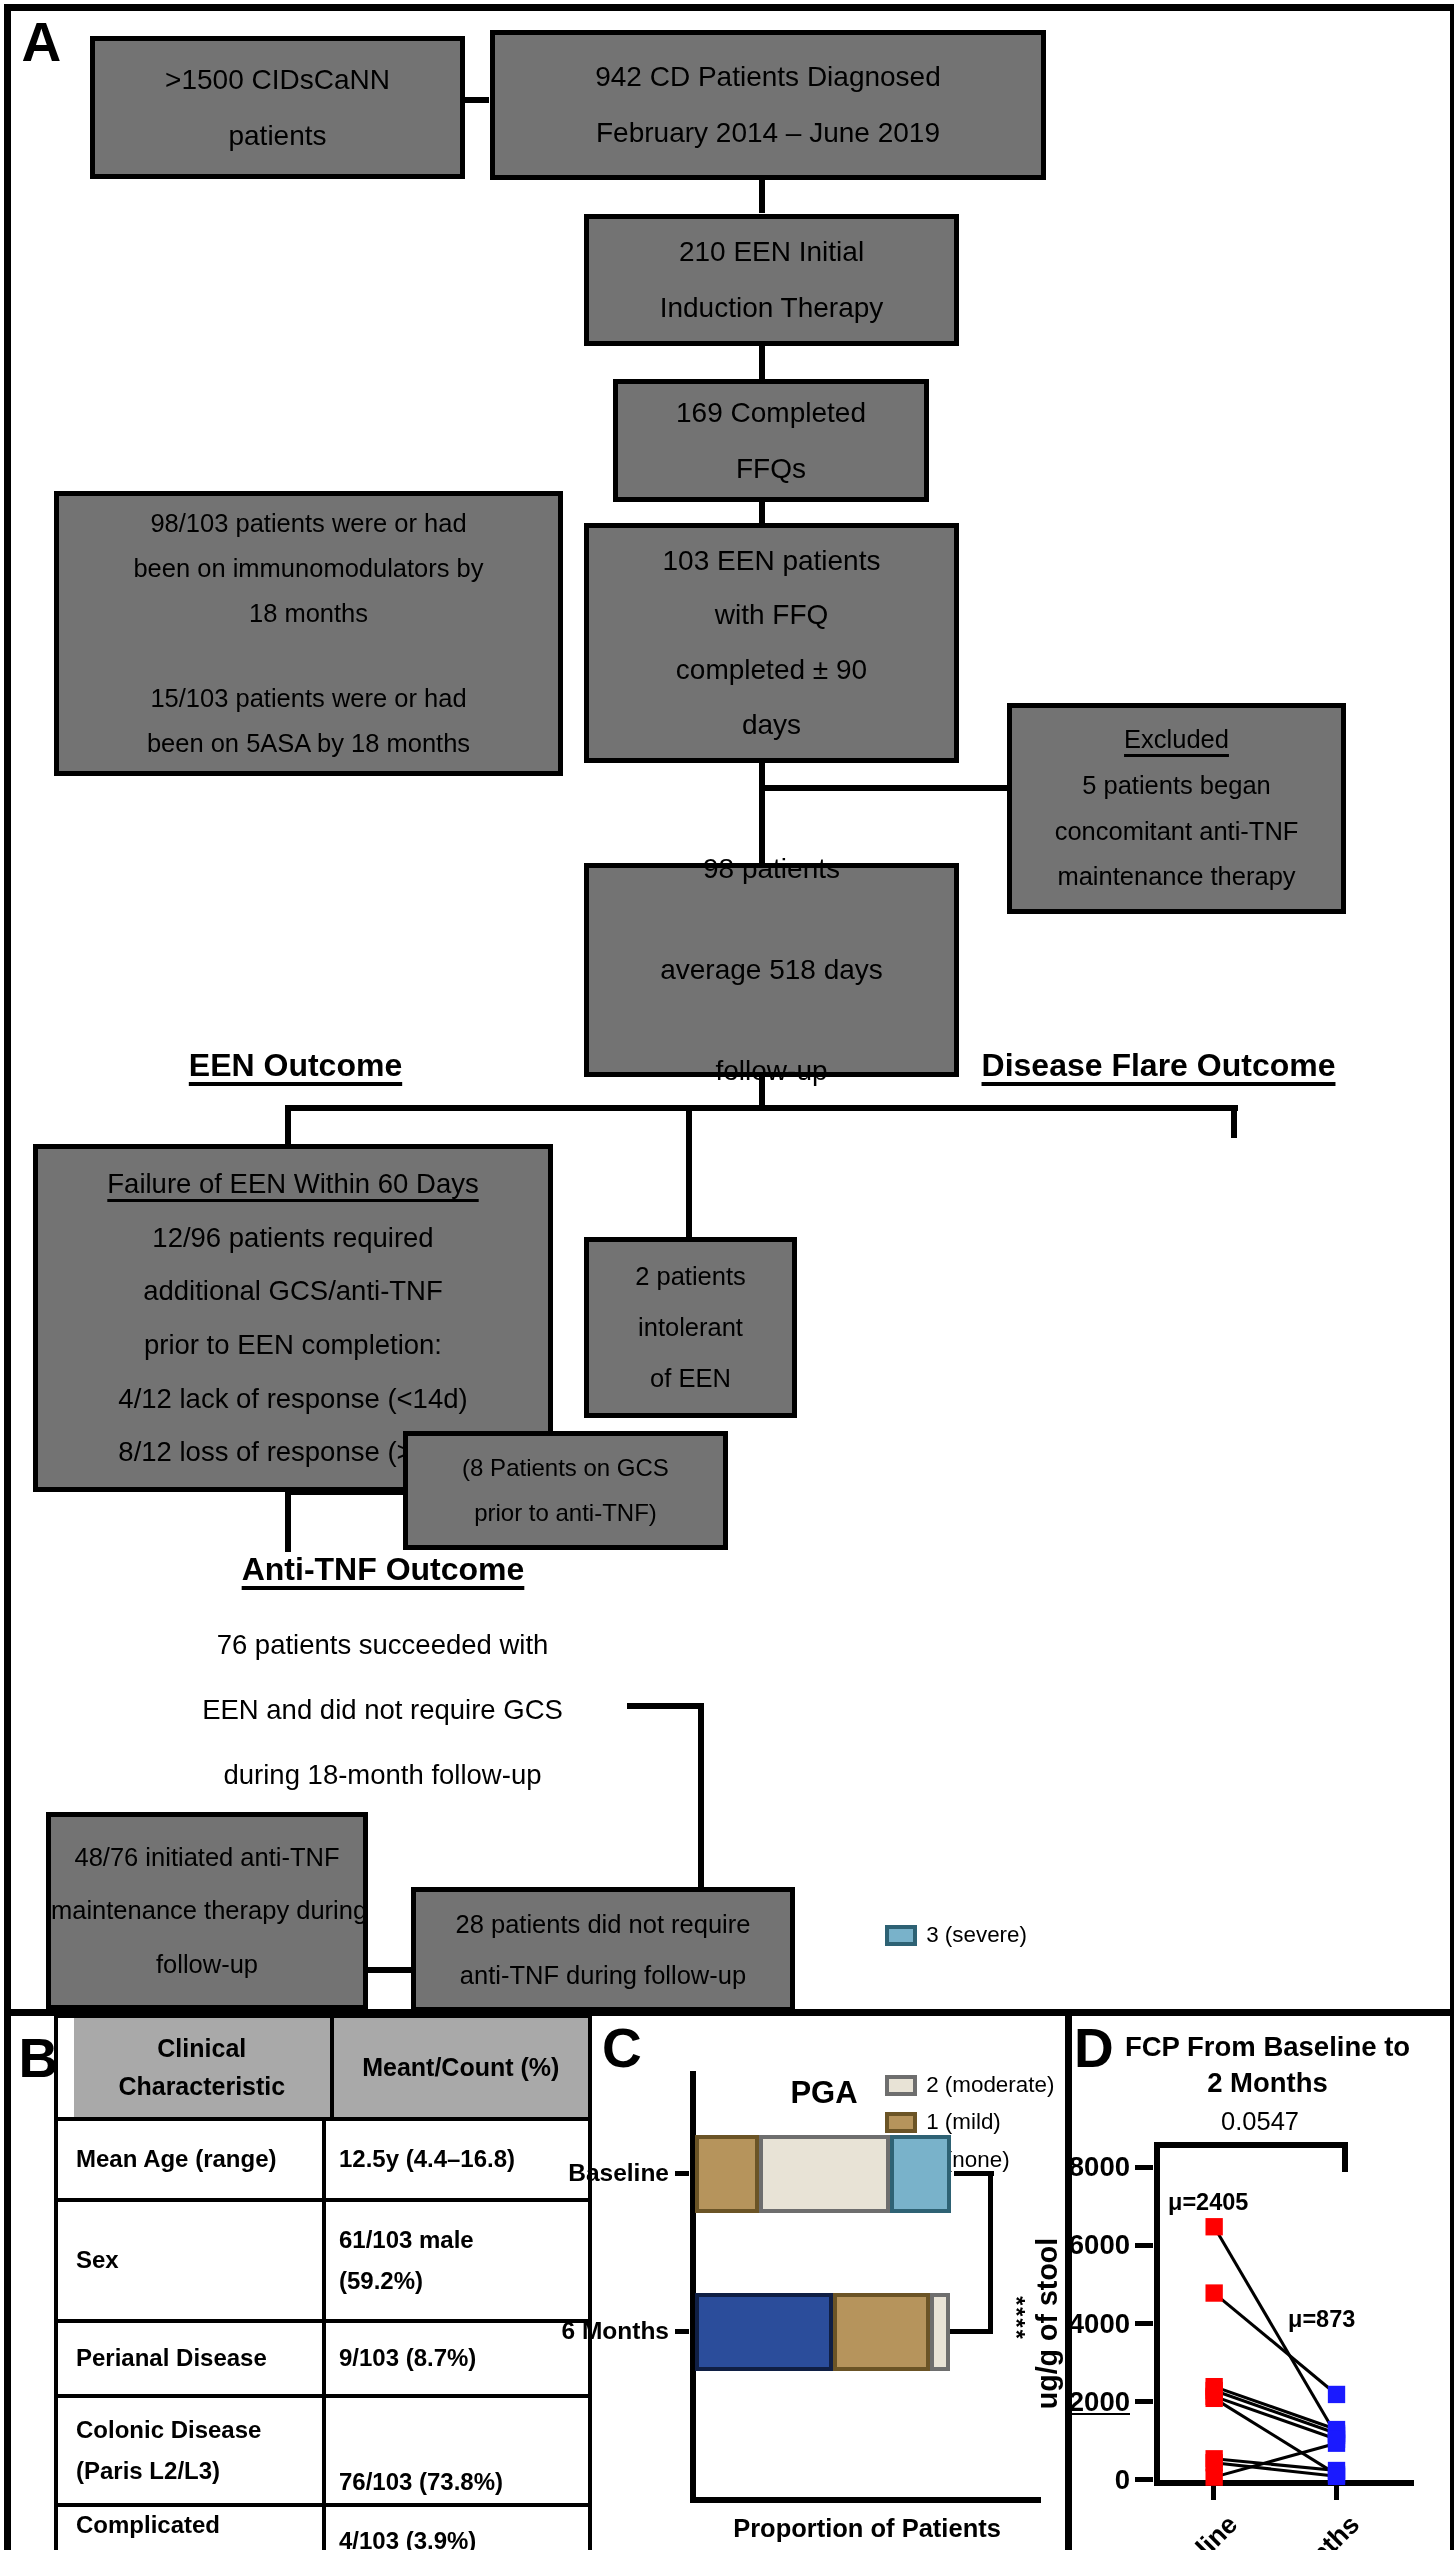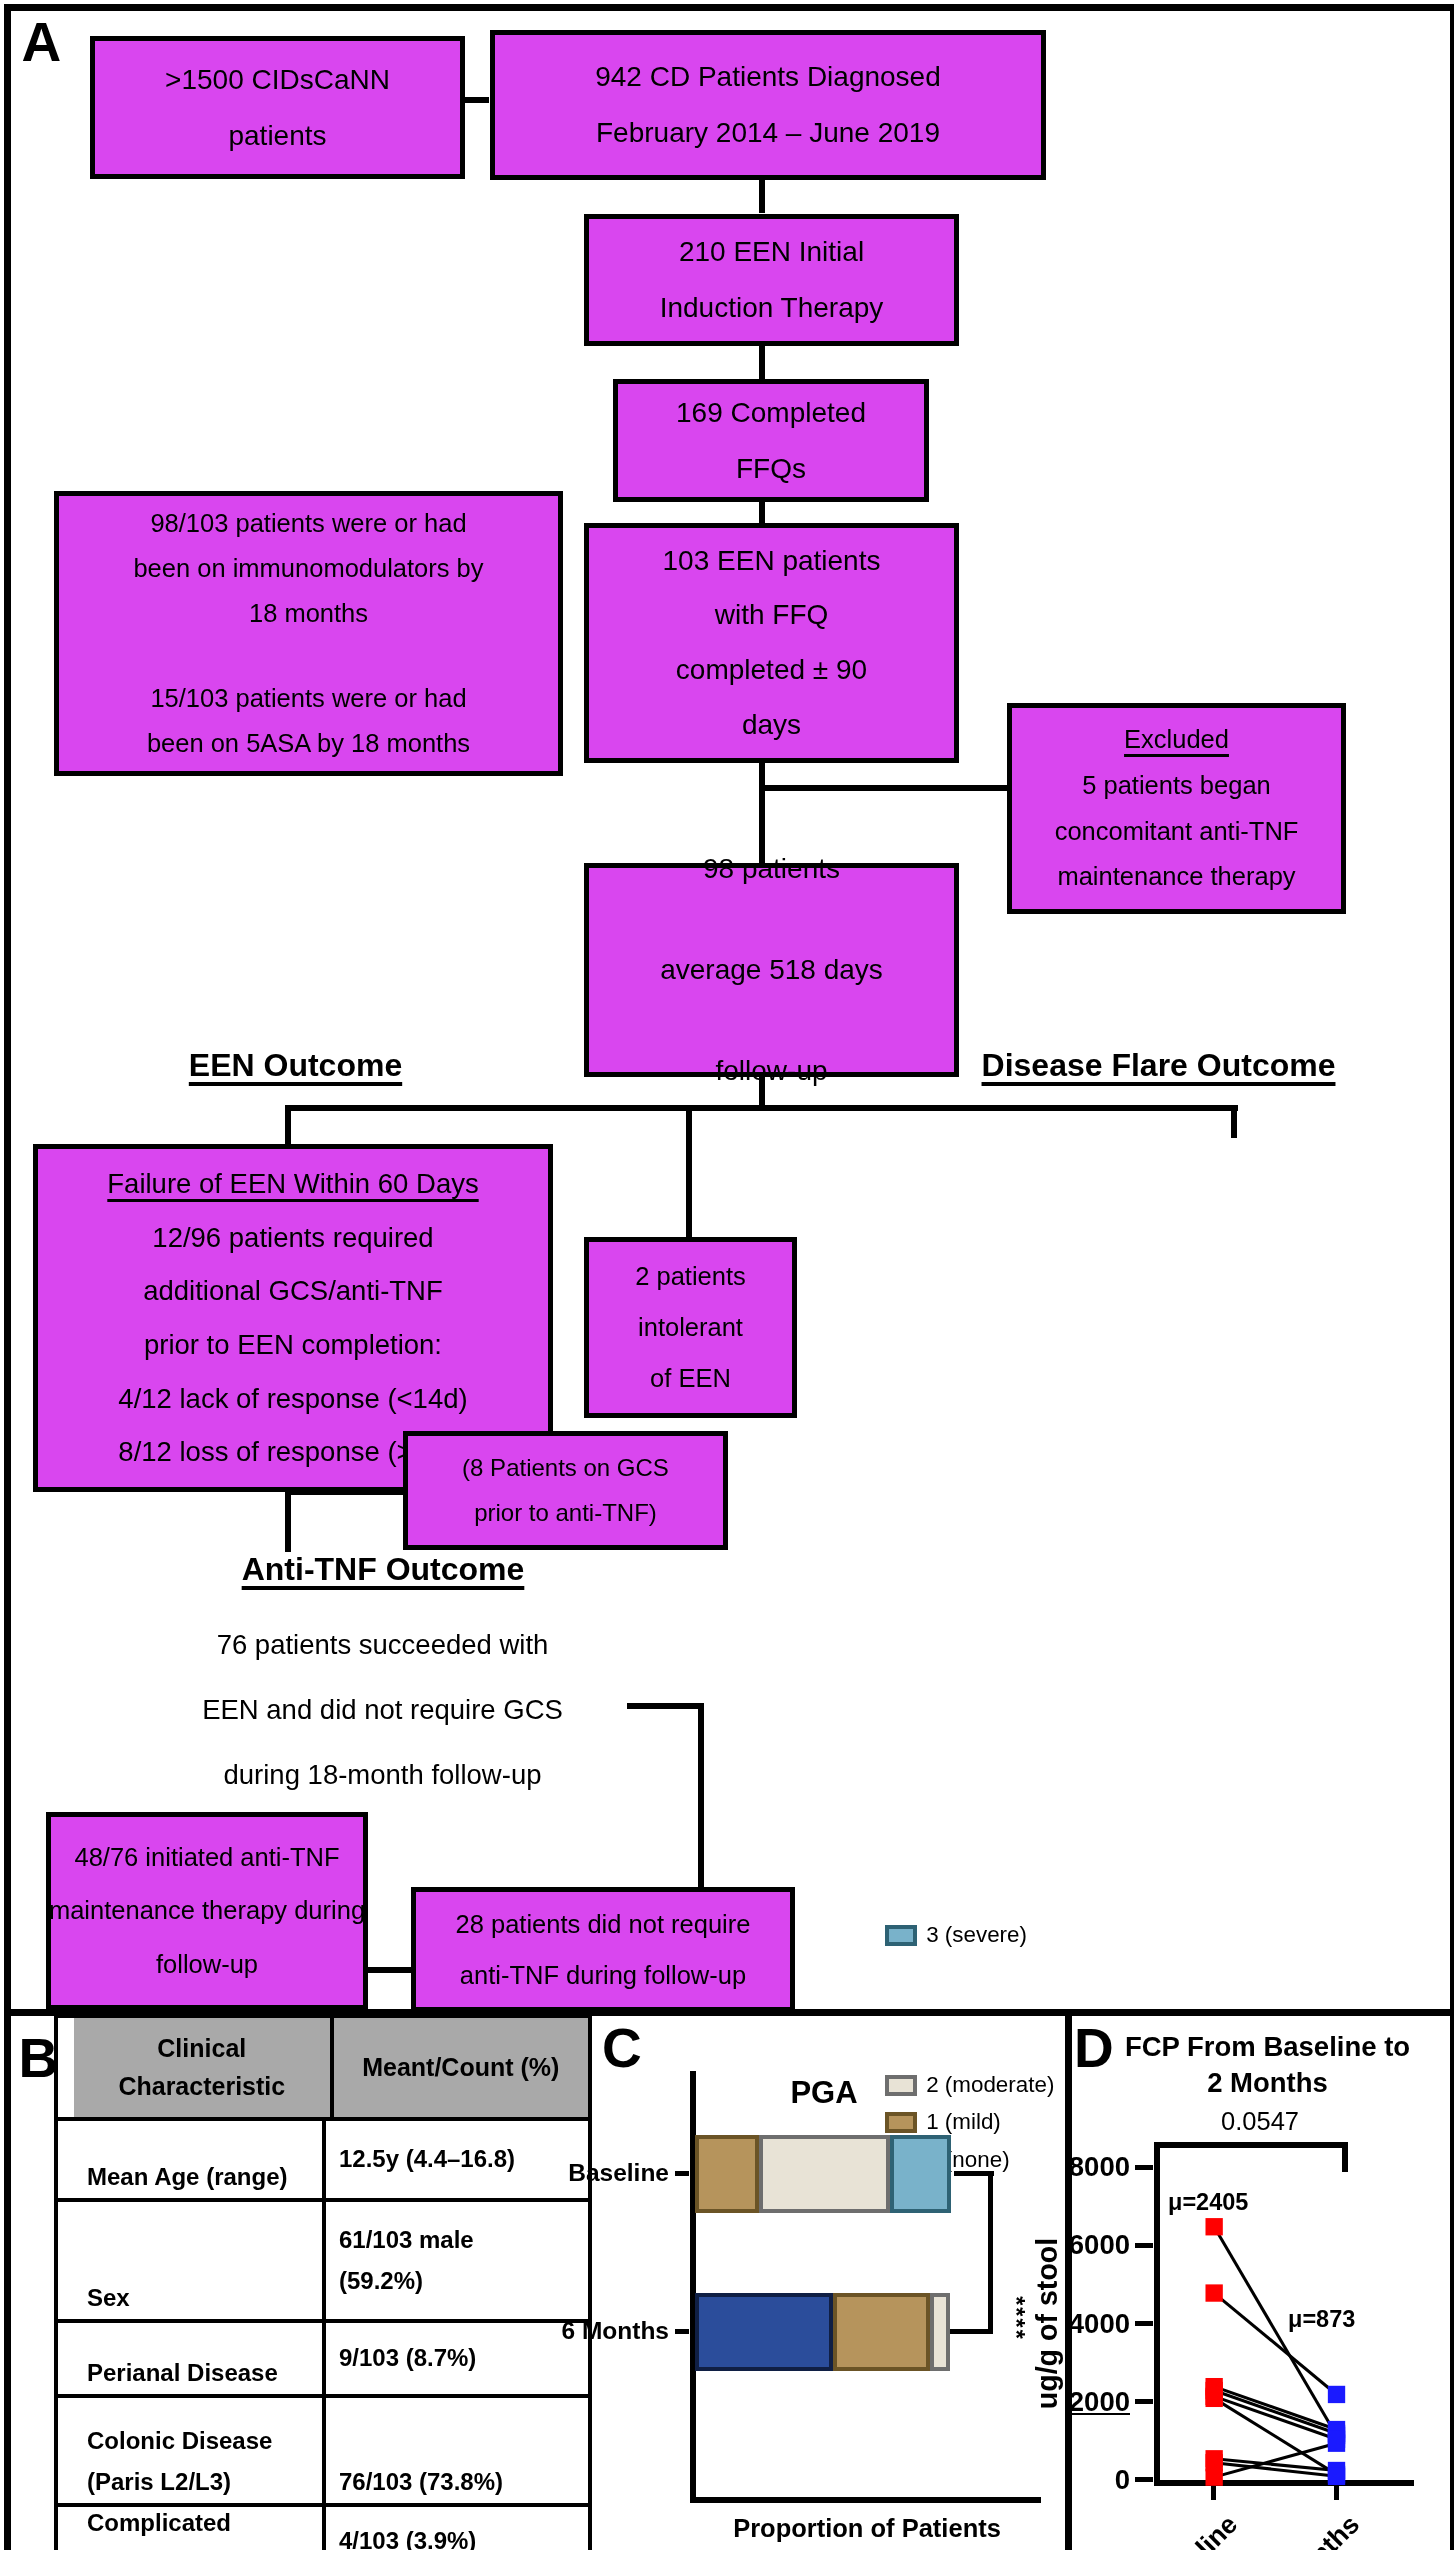--- a/index.html
+++ b/index.html
@@ -1,37 +1,37 @@
 <!DOCTYPE html>
 <html style="font-size:8.2px"><head>
 <meta charset="utf-8">
 <style>
   html,body{margin:0;padding:0;background:#fff;}
   body{font-family:"Liberation Sans", sans-serif;color:#000;}
   #figure{position:relative;width:1455px;height:2597px;background:#fff;overflow:hidden;}
   .frame{position:absolute;left:4.1px;top:4.1px;width:1439px;height:2582px;border:7.1px solid #000;}
   .plabel{position:absolute;font-size:55px;font-weight:bold;z-index:6;line-height:1;}
-  .fbox{position:absolute;border:5.1px solid #000;background:#d946ef;display:flex;flex-direction:column;
-        align-items:center;justify-content:center;text-align:center;font-size:28px;line-height:2.0;z-index:3;}
+  .fbox{position:absolute;border:5.1px solid #000;background:#737373;display:flex;flex-direction:column;
+        justify-content:center;text-align:center;font-size:28px;line-height:2.0;z-index:3;}
   .fbox span{display:block;white-space:nowrap;}
   .ul{text-decoration:underline;text-decoration-thickness:3.1px;text-underline-offset:6.1px;}
   .gap{height:41px;}
   .hl,.vl{position:absolute;background:#000;z-index:2;}
   .oheading{position:absolute;font-weight:bold;font-size:32px;text-align:center;z-index:3;}
   .oheading .ul{text-decoration-thickness:4.1px;}
   .freeText{position:absolute;text-align:center;font-size:27.5px;line-height:65px;z-index:3;}
   .freeText span{display:block;white-space:nowrap;}
   
   #tableB{position:absolute;left:54px;top:2014px;width:530px;height:556px;border:4.6px solid #000;
           display:flex;flex-direction:column;background:#fff;box-sizing:content-box;z-index:3;}
   .trow{display:flex;border-top:4.1px solid #000;flex:0 0 auto;}
   .trow.first{border-top:none;}
   .tcell{box-sizing:border-box;display:flex;flex-direction:column;justify-content:center;font-weight:bold;line-height:1.7;}
   .tcell span{display:block;}
-  .tc1{width:50.5%;border-right:4.1px solid #000;padding-left:29px;font-size:24px;justify-content:flex-end;}
+  .tc1{width:50.5%;border-right:4.1px solid #000;padding-left:18px;font-size:24px;}
   .tc2{width:49.5%;padding-left:13.3px;font-size:24px;}
   .thead .tcell{background:#a9a9a9;align-items:center;justify-content:center;padding-left:0;font-size:25px;text-align:center;line-height:1.5;}
   
   .cbar{position:absolute;height:78px;display:flex;z-index:3;}
   .seg{height:100%;border:4.6px solid #000;box-sizing:border-box;flex:0 0 auto;}
   .ctick-label{position:absolute;width:139px;text-align:right;font-size:24.5px;font-weight:bold;z-index:3;}
   .leg-row{position:absolute;left:885px;height:26.5px;display:flex;align-items:center;z-index:3;}
   .leg-swatch{width:32px;height:21.4px;border:4.6px solid #000;box-sizing:border-box;margin-right:9.2px;flex:0 0 auto;}
   .leg-label{font-size:22.4px;white-space:nowrap;}
   

